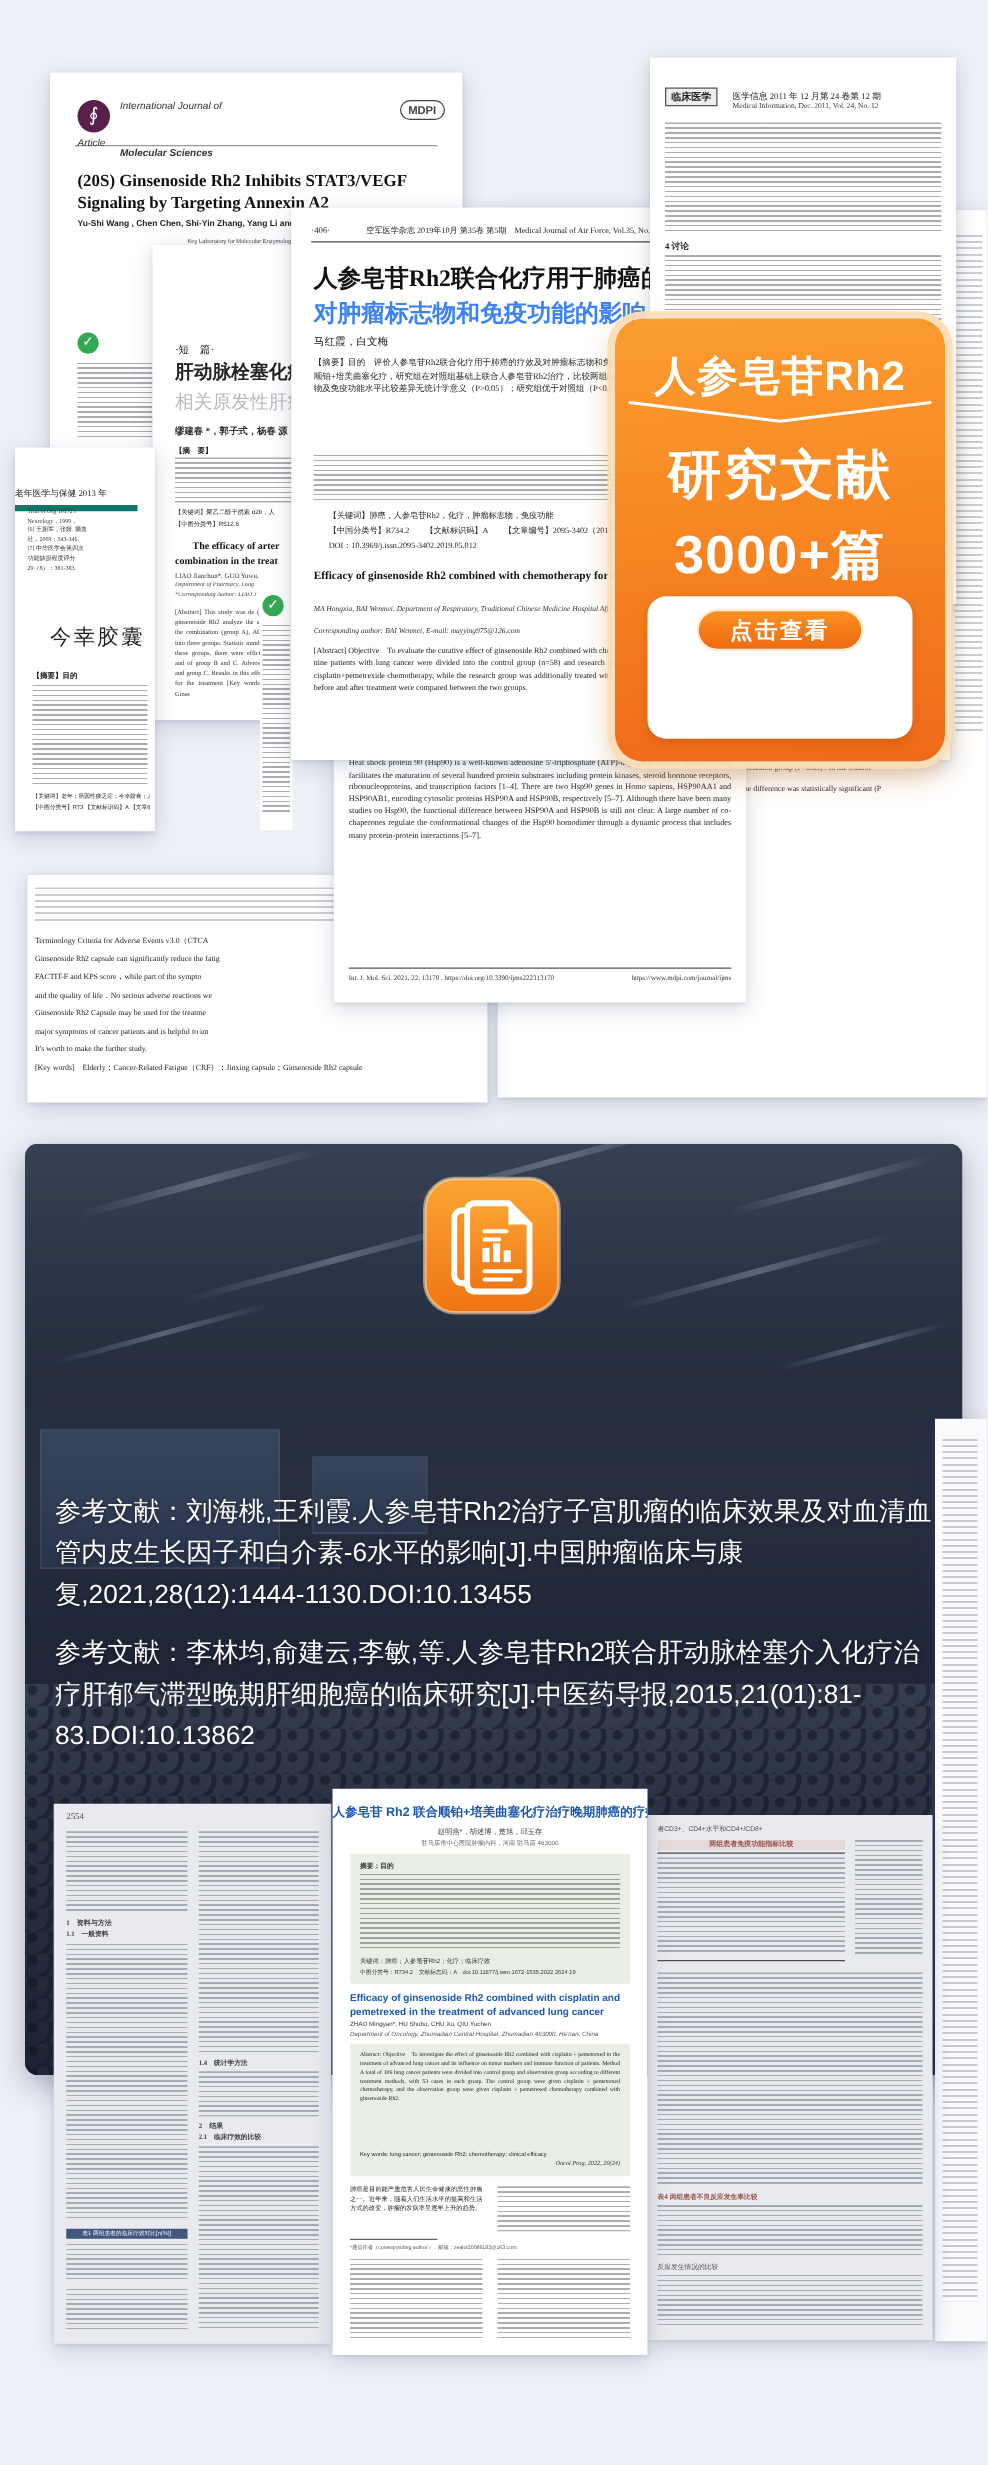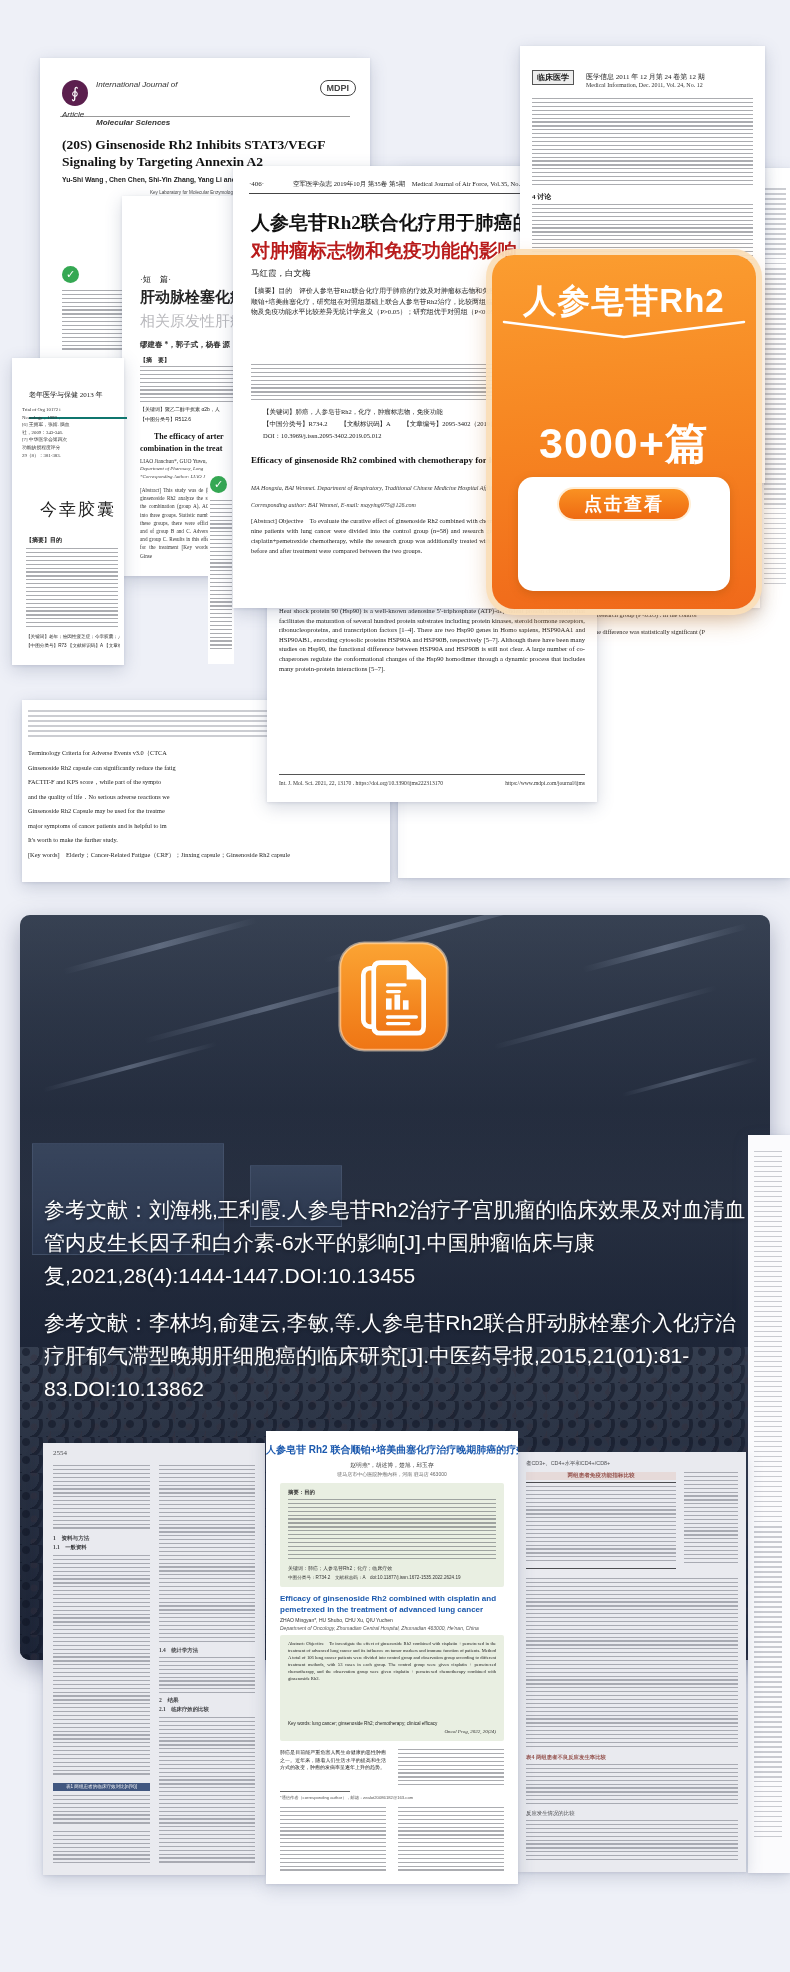--- a/index.html
+++ b/index.html
@@ -115,21 +115,21 @@
     <div class="serif" style="position:absolute;left:18px;top:278px;width:96px;font-size:5px;font-style:italic;color:#444;white-space:nowrap;overflow:hidden;">*Corresponding Author: LIAO J</div>
     <div class="serif" style="position:absolute;left:18px;top:290px;width:97px;font-size:5.2px;color:#333;line-height:8.2px;text-align:justify;overflow:hidden;height:82px;">[Abstract] This study was de (PEGINF) and ginsenoside Rh2 analyze the side effects of the combination (group A), AC and divided into three groups. Statistic number of cases in these groups, there were efficiency 82.14% and of group B and C. Adverse reactions B and group C. Results in this effective strategy for the treatment [Key words] Interferons; Ginse</div>
   </div>
 
   <div style="position:absolute;left:208px;top:474px;width:26px;height:190px;z-index:6;background:#fff;">
     <div class="chk" style="left:2px;top:2px;">✓</div>
     <div class="txs" style="left:2px;top:26px;width:22px;height:150px;"></div>
   </div>
 
   <div class="paper" style="left:12px;top:358px;width:112px;height:307px;z-index:7;">
-    <div class="serif" style="position:absolute;left:17px;top:32px;font-size:7px;color:#222;border-bottom:2px solid #0f766e;padding-bottom:17px;white-space:nowrap;overflow:hidden;width:98px;">老年医学与保健 2013 年</div>
+    <div class="serif" style="position:absolute;left:0;top:32px;font-size:7px;color:#222;border-bottom:5px solid #0f766e;padding-bottom:4px;white-space:nowrap;overflow:hidden;width:98px;">老年医学与保健 2013 年</div>
     <div class="pre serif" style="position:absolute;left:10px;top:48px;width:98px;font-size:4.8px;line-height:7.6px;color:#333;">Trial of Org 10172 i
 Neurology，1999，
 [6] 王拥军，张婧. 脑血
 社，2009：343-346.
 [7] 中华医学会第四次
 功能缺损程度评分
 29（8）：381-383.</div>
     <div class="serif" style="position:absolute;left:28px;top:140px;font-size:17px;color:#222;letter-spacing:2px;white-space:nowrap;">今幸胶囊</div>
     <div style="position:absolute;left:14px;top:178px;font-size:6px;font-weight:bold;color:#222;">【摘要】目的</div>
     <div class="txs" style="left:14px;top:190px;width:92px;height:80px;"></div>
@@ -143,21 +143,21 @@
     <div class="hr" style="left:12px;top:344px;width:306px;background:#555;"></div>
     <div class="serif" style="position:absolute;left:12px;top:350px;font-size:5.6px;color:#333;">Int. J. Mol. Sci. 2021, 22, 13170 . https://doi.org/10.3390/ijms222313170</div>
     <div class="serif" style="position:absolute;right:12px;top:350px;font-size:5.6px;color:#333;">https://www.mdpi.com/journal/ijms</div>
   </div>
 
   <div class="paper" style="left:233px;top:166px;width:527px;height:442px;z-index:9;">
     <div class="serif" style="position:absolute;left:16px;top:14px;font-size:7px;color:#222;">·406·</div>
     <div class="serif" style="position:absolute;left:60px;top:14px;width:460px;font-size:6.5px;color:#222;white-space:nowrap;overflow:hidden;">空军医学杂志 2019年10月 第35卷 第5期　Medical Journal of Air Force, Vol.35, No.5, October, 2019</div>
     <div class="hr" style="left:16px;top:27px;width:495px;background:#444;"></div>
     <div class="serif" style="position:absolute;left:18px;top:44px;font-size:19px;font-weight:bold;color:#111;white-space:nowrap;">人参皂苷Rh2联合化疗用于肺癌的疗效评价及</div>
-    <div class="serif" style="position:absolute;left:18px;top:72px;font-size:19px;font-weight:bold;color:#b91c1c;white-space:nowrap;">对肿瘤标志物和免疫功能的影响</div>
+    <div class="serif" style="position:absolute;left:18px;top:72px;font-size:19px;font-weight:bold;color:#3b82f6;white-space:nowrap;">对肿瘤标志物和免疫功能的影响</div>
     <div class="serif" style="position:absolute;left:18px;top:102px;font-size:8.5px;color:#222;">马红霞，白文梅</div>
     <div class="serif" style="position:absolute;left:18px;top:120px;width:492px;font-size:6.8px;line-height:10.5px;color:#222;text-align:justify;overflow:hidden;height:74px;">【摘要】目的　评价人参皂苷Rh2联合化疗用于肺癌的疗效及对肿瘤标志物和免疫功能的影响。方法　按照随机数字表法分为对照组58例和研究组41例，对照组采用顺铂+培美曲塞化疗，研究组在对照组基础上联合人参皂苷Rh2治疗，比较两组临床疗效、肿瘤标志物、免疫功能和不良反应发生情况。结果　治疗后，2组肿瘤标志物及免疫功能水平比较差异无统计学意义（P&gt;0.05）；研究组优于对照组（P&lt;0.05）。</div>
     <div class="txs" style="left:18px;top:198px;width:492px;height:38px;"></div>
     <div class="serif" style="position:absolute;left:30px;top:242px;font-size:6.5px;color:#222;">【关键词】肺癌，人参皂苷Rh2，化疗，肿瘤标志物，免疫功能</div>
     <div class="serif" style="position:absolute;left:30px;top:254px;font-size:6.5px;color:#222;">【中国分类号】R734.2　　【文献标识码】A　　【文章编号】2095-3402（2019）05-406-04</div>
     <div class="serif" style="position:absolute;left:30px;top:266px;font-size:6.5px;color:#222;">DOI：10.3969/j.issn.2095-3402.2019.05.012</div>
     <div class="serif" style="position:absolute;left:18px;top:288px;width:494px;font-size:9px;font-weight:bold;color:#111;line-height:13px;">Efficacy of ginsenoside Rh2 combined with chemotherapy for lung cancer and its effect on tumor markers and immune function</div>
     <div class="serif" style="position:absolute;left:18px;top:318px;width:494px;font-size:6px;font-style:italic;color:#333;line-height:8.5px;">MA Hongxia, BAI Wenmei. Department of Respiratory, Traditional Chinese Medicine Hospital Affiliated to Xinjiang Medical University, Urumqi 830000, China</div>
     <div class="serif" style="position:absolute;left:18px;top:336px;width:494px;font-size:6px;font-style:italic;color:#333;">Corresponding author: BAI Wenmei, E-mail: mayying975@126.com</div>
     <div class="serif" style="position:absolute;left:18px;top:350px;width:494px;font-size:6.4px;line-height:10px;color:#222;text-align:justify;overflow:hidden;height:84px;">[Abstract] Objective　To evaluate the curative effect of ginsenoside Rh2 combined with chemotherapy for lung cancer and its effect on tumor markers and immune function. Methods　Ninety-nine patients with lung cancer were divided into the control group (n=58) and research group (n=41) according to the random number table method. The control group was treated with cisplatin+pemetrexide chemotherapy, while the research group was additionally treated with ginsenoside Rh2. Then, clinical efficacy, tumor markers, immune function, and adverse reactions before and after treatment were compared between the two groups.</div>
@@ -184,20 +184,21 @@
     <div class="txs" style="left:12px;top:360px;width:221px;height:40px;"></div>
     <div class="serif" style="position:absolute;left:12px;top:404px;font-size:6px;font-weight:bold;color:#222;">参考文献:</div>
     <div class="txs" style="left:12px;top:414px;width:221px;height:16px;"></div>
   </div>
 
   <div id="badge">
     <div class="b1">人参皂苷Rh2</div>
     <svg class="chev" width="244" height="22" viewBox="0 0 244 22">
       <path d="M2 3 L122 18 L242 3" fill="none" stroke="#ffffff" stroke-width="2.5" stroke-linecap="round"></path>
     </svg>
+    <div class="b2">研究文献</div>
     <div class="b3">3000+篇</div>
     <div class="wbox">
       <div class="pill">点击查看</div>
     </div>
   </div>
 
   <div id="panel">
     <div class="ph-base"></div>
     <div class="st" style="left:40px;top:28px;width:200px;height:6px;"></div>
     <div class="st" style="left:300px;top:12px;width:240px;height:5px;"></div>
@@ -226,21 +227,21 @@
       <rect x="52" y="53" width="16" height="3.5" rx="1.7" fill="#fff"></rect>
       <rect x="52" y="62" width="6" height="12" fill="#fff"></rect>
       <rect x="61" y="58" width="6" height="16" fill="#fff"></rect>
       <rect x="70" y="64" width="6" height="10" fill="#fff"></rect>
       <rect x="52" y="80" width="34" height="3.5" rx="1.7" fill="#fff"></rect>
       <rect x="52" y="87" width="26" height="3.5" rx="1.7" fill="#fff"></rect>
     </svg>
 
 
     <div id="refs">
-      <p>参考文献：刘海桃,王利霞.人参皂苷Rh2治疗子宫肌瘤的临床效果及对血清血管内皮生长因子和白介素-6水平的影响[J].中国肿瘤临床与康复,2021,28(4):1444-1447.DOI:10.13455</p>
+      <p>参考文献：刘海桃,王利霞.人参皂苷Rh2治疗子宫肌瘤的临床效果及对血清血管内皮生长因子和白介素-6水平的影响[J].中国肿瘤临床与康复,2021,28(12):1444-1130.DOI:10.13455</p>
       <p>参考文献：李林均,俞建云,李敏,等.人参皂苷Rh2联合肝动脉栓塞介入化疗治疗肝郁气滞型晚期肝细胞癌的临床研究[J].中医药导报,2015,21(01):81-83.DOI:10.13862</p>
     </div>
   </div>
 
   <div class="paper" style="left:748px;top:1135px;width:42px;height:738px;z-index:2;background:#fbfbfd;">
     <div class="txf" style="left:6px;top:16px;width:28px;height:690px;"></div>
   </div>
 
   <div class="paper dim" style="left:43px;top:1443px;width:222px;height:432px;z-index:3;">
     <div class="serif" style="position:absolute;left:10px;top:6px;font-size:7px;color:#333;">2554</div>

